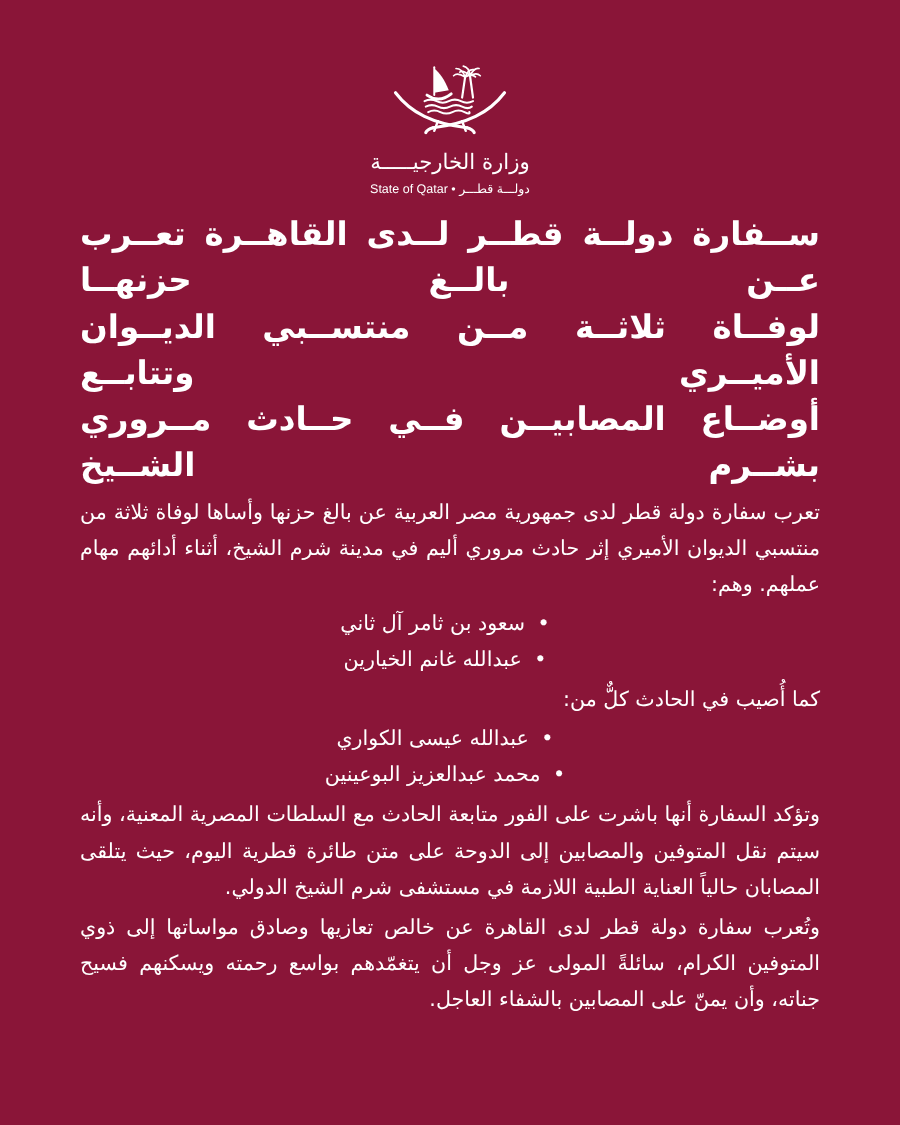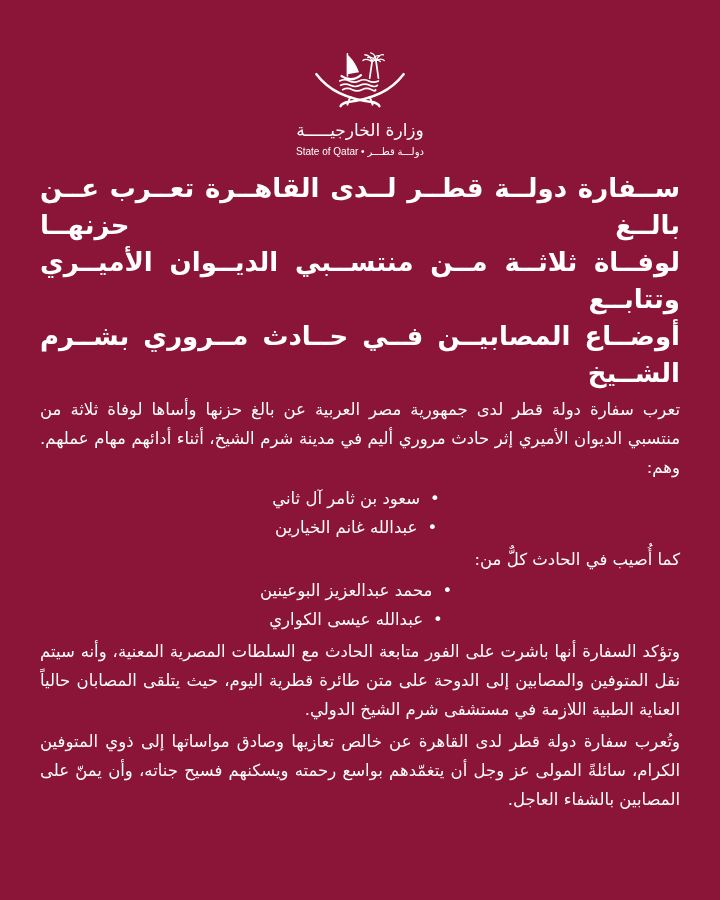--- a/index.html
+++ b/index.html
@@ -1,20 +1,20 @@
 <!DOCTYPE html>
 <html lang="ar" dir="rtl"><head>
 <meta charset="utf-8">
 <style>
   html,body{margin:0;padding:0;}
   body{width:720px;height:900px;overflow:hidden;}
   .page{
     width:720px;height:900px;box-sizing:border-box;
     background:#8A1538;color:#FFFFFF;
-    padding:0 40px;direction:rtl;overflow:hidden;
+    padding:0 64px;direction:rtl;overflow:hidden;
     font-family:"DejaVu Sans",sans-serif;
   }
   
   .brand{padding-top:48px;text-align:center;}
   .emblem{width:102px;height:62px;display:inline-block;}
   .ministry-ar{font-size:17px;line-height:23px;margin-top:5px;}
   .ministry-en{font-size:15px;line-height:18px;font-weight:bold;margin-top:3px;letter-spacing:.3px;
                font-family:"Liberation Sans","DejaVu Sans",sans-serif;}
   .state-line{font-size:10px;line-height:13px;margin-top:3px;direction:ltr;
               font-family:"Liberation Sans","DejaVu Sans",sans-serif;}
@@ -70,20 +70,20 @@
   <p class="para">تعرب سفارة دولة قطر لدى جمهورية مصر العربية عن بالغ حزنها وأساها لوفاة ثلاثة من منتسبي الديوان الأميري إثر حادث مروري أليم في مدينة شرم الشيخ، أثناء أدائهم مهام عملهم. وهم:</p>
 
   <ul class="bullets">
     <li>سعود بن ثامر آل ثاني</li>
     <li>عبدالله غانم الخيارين</li>
   </ul>
 
   <p class="para">كما أُصيب في الحادث كلٌّ من:</p>
 
   <ul class="bullets">
+    <li>عبدالله عيسى الكواري</li>
     <li>محمد عبدالعزيز البوعينين</li>
-    <li>عبدالله عيسى الكواري</li>
   </ul>
 
   <p class="para">وتؤكد السفارة أنها باشرت على الفور متابعة الحادث مع السلطات المصرية المعنية، وأنه سيتم نقل المتوفين والمصابين إلى الدوحة على متن طائرة قطرية اليوم، حيث يتلقى المصابان حالياً العناية الطبية اللازمة في مستشفى شرم الشيخ الدولي.</p>
   <p class="para">وتُعرب سفارة دولة قطر لدى القاهرة عن خالص تعازيها وصادق مواساتها إلى ذوي المتوفين الكرام، سائلةً المولى عز وجل أن يتغمّدهم بواسع رحمته ويسكنهم فسيح جناته، وأن يمنّ على المصابين بالشفاء العاجل.</p>
 
 </div>
 
 </body></html>

